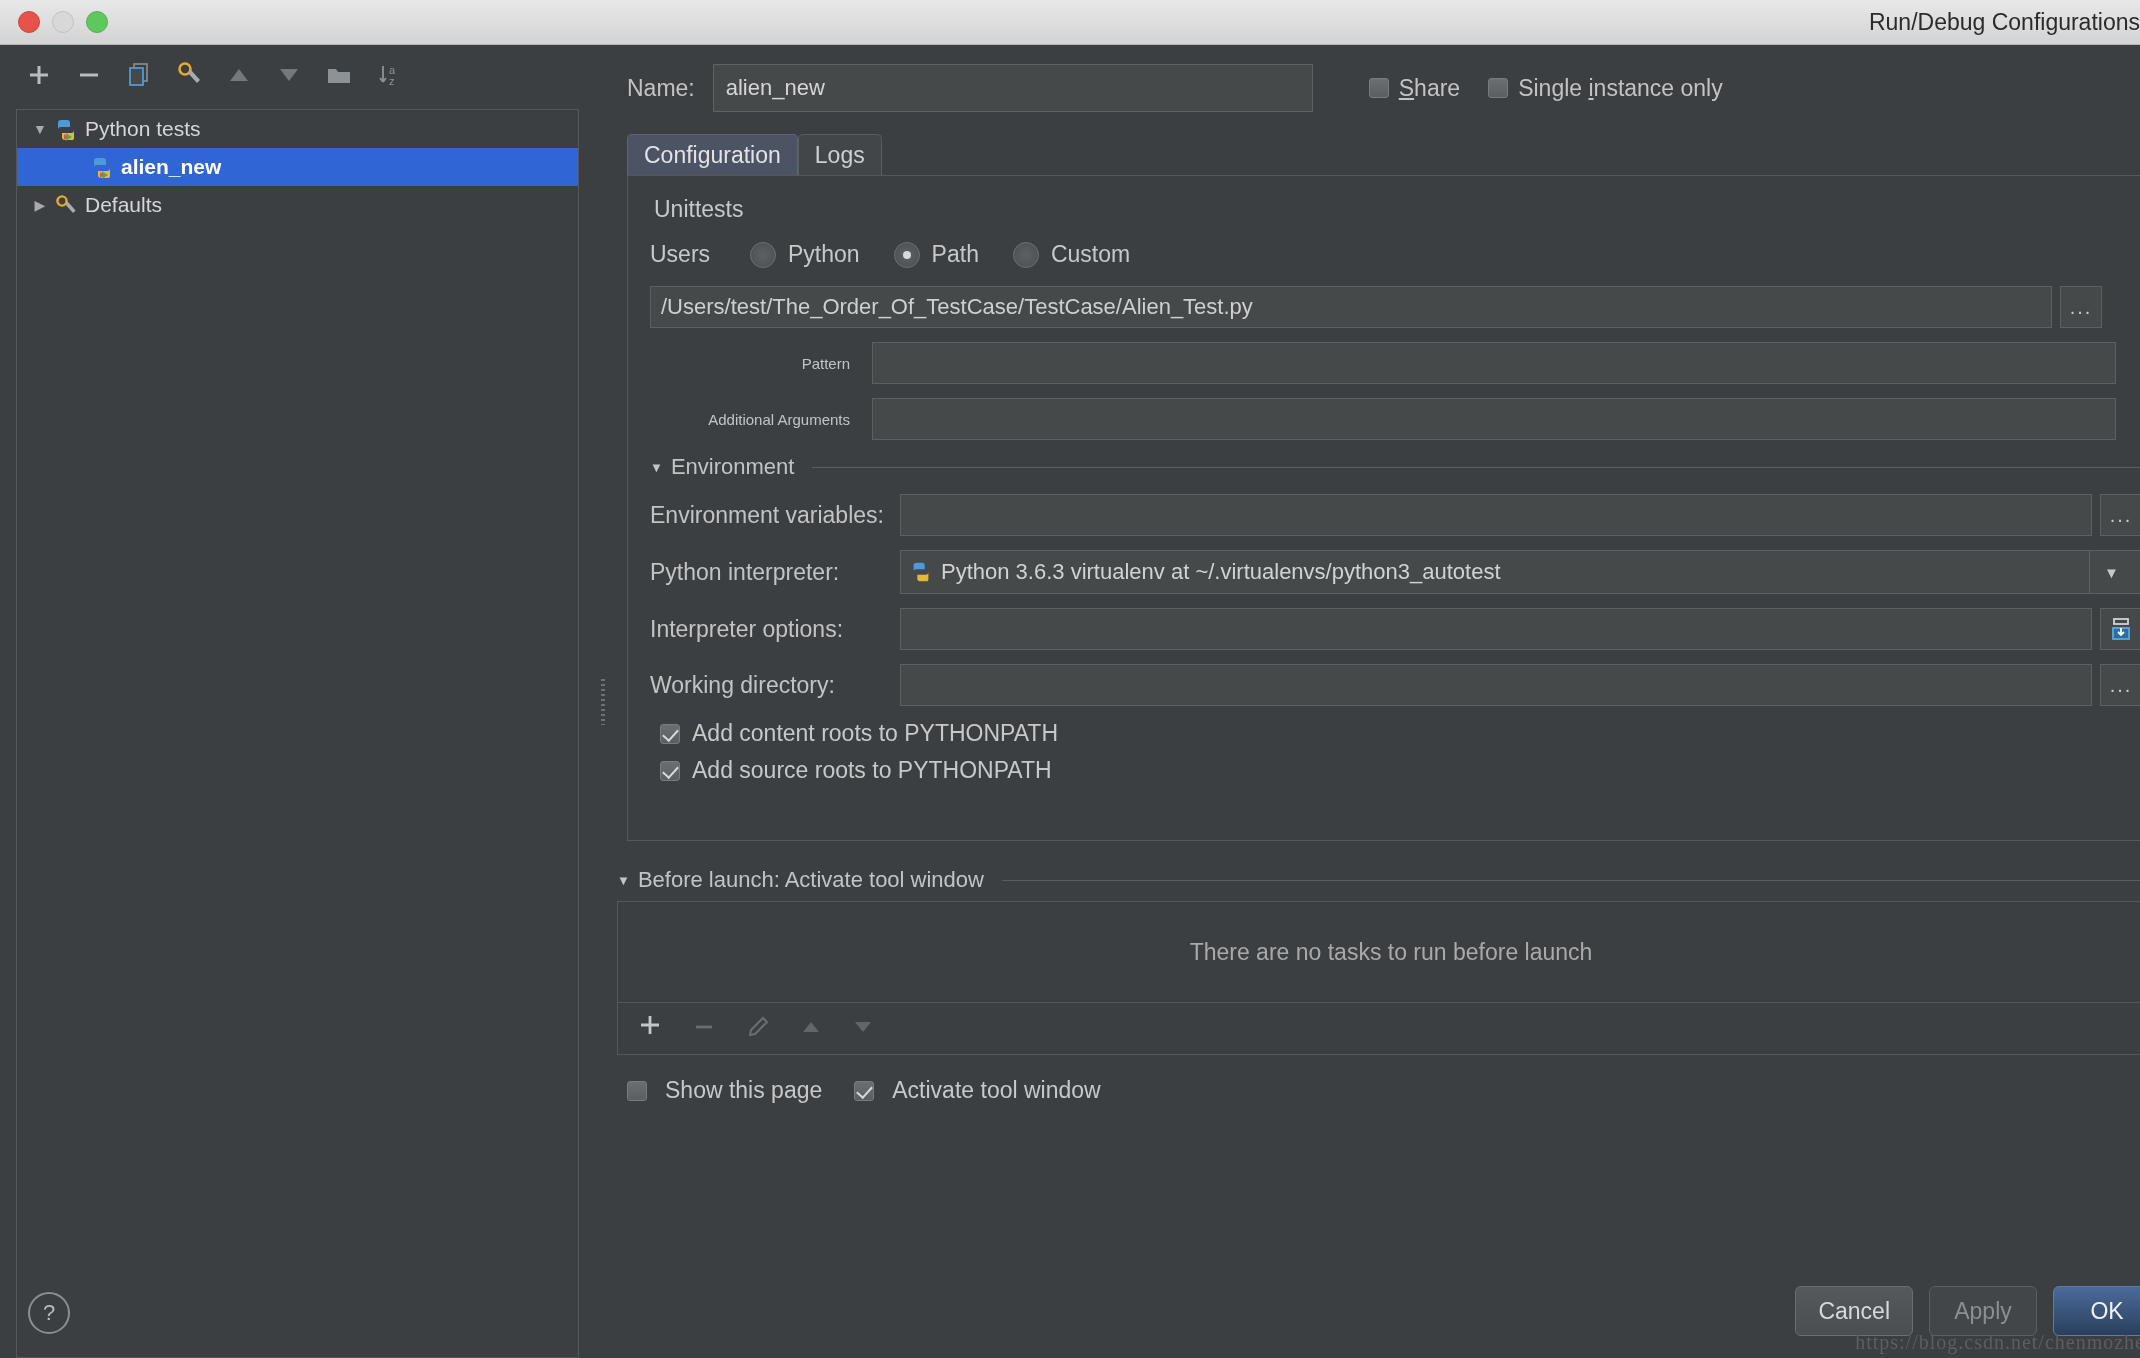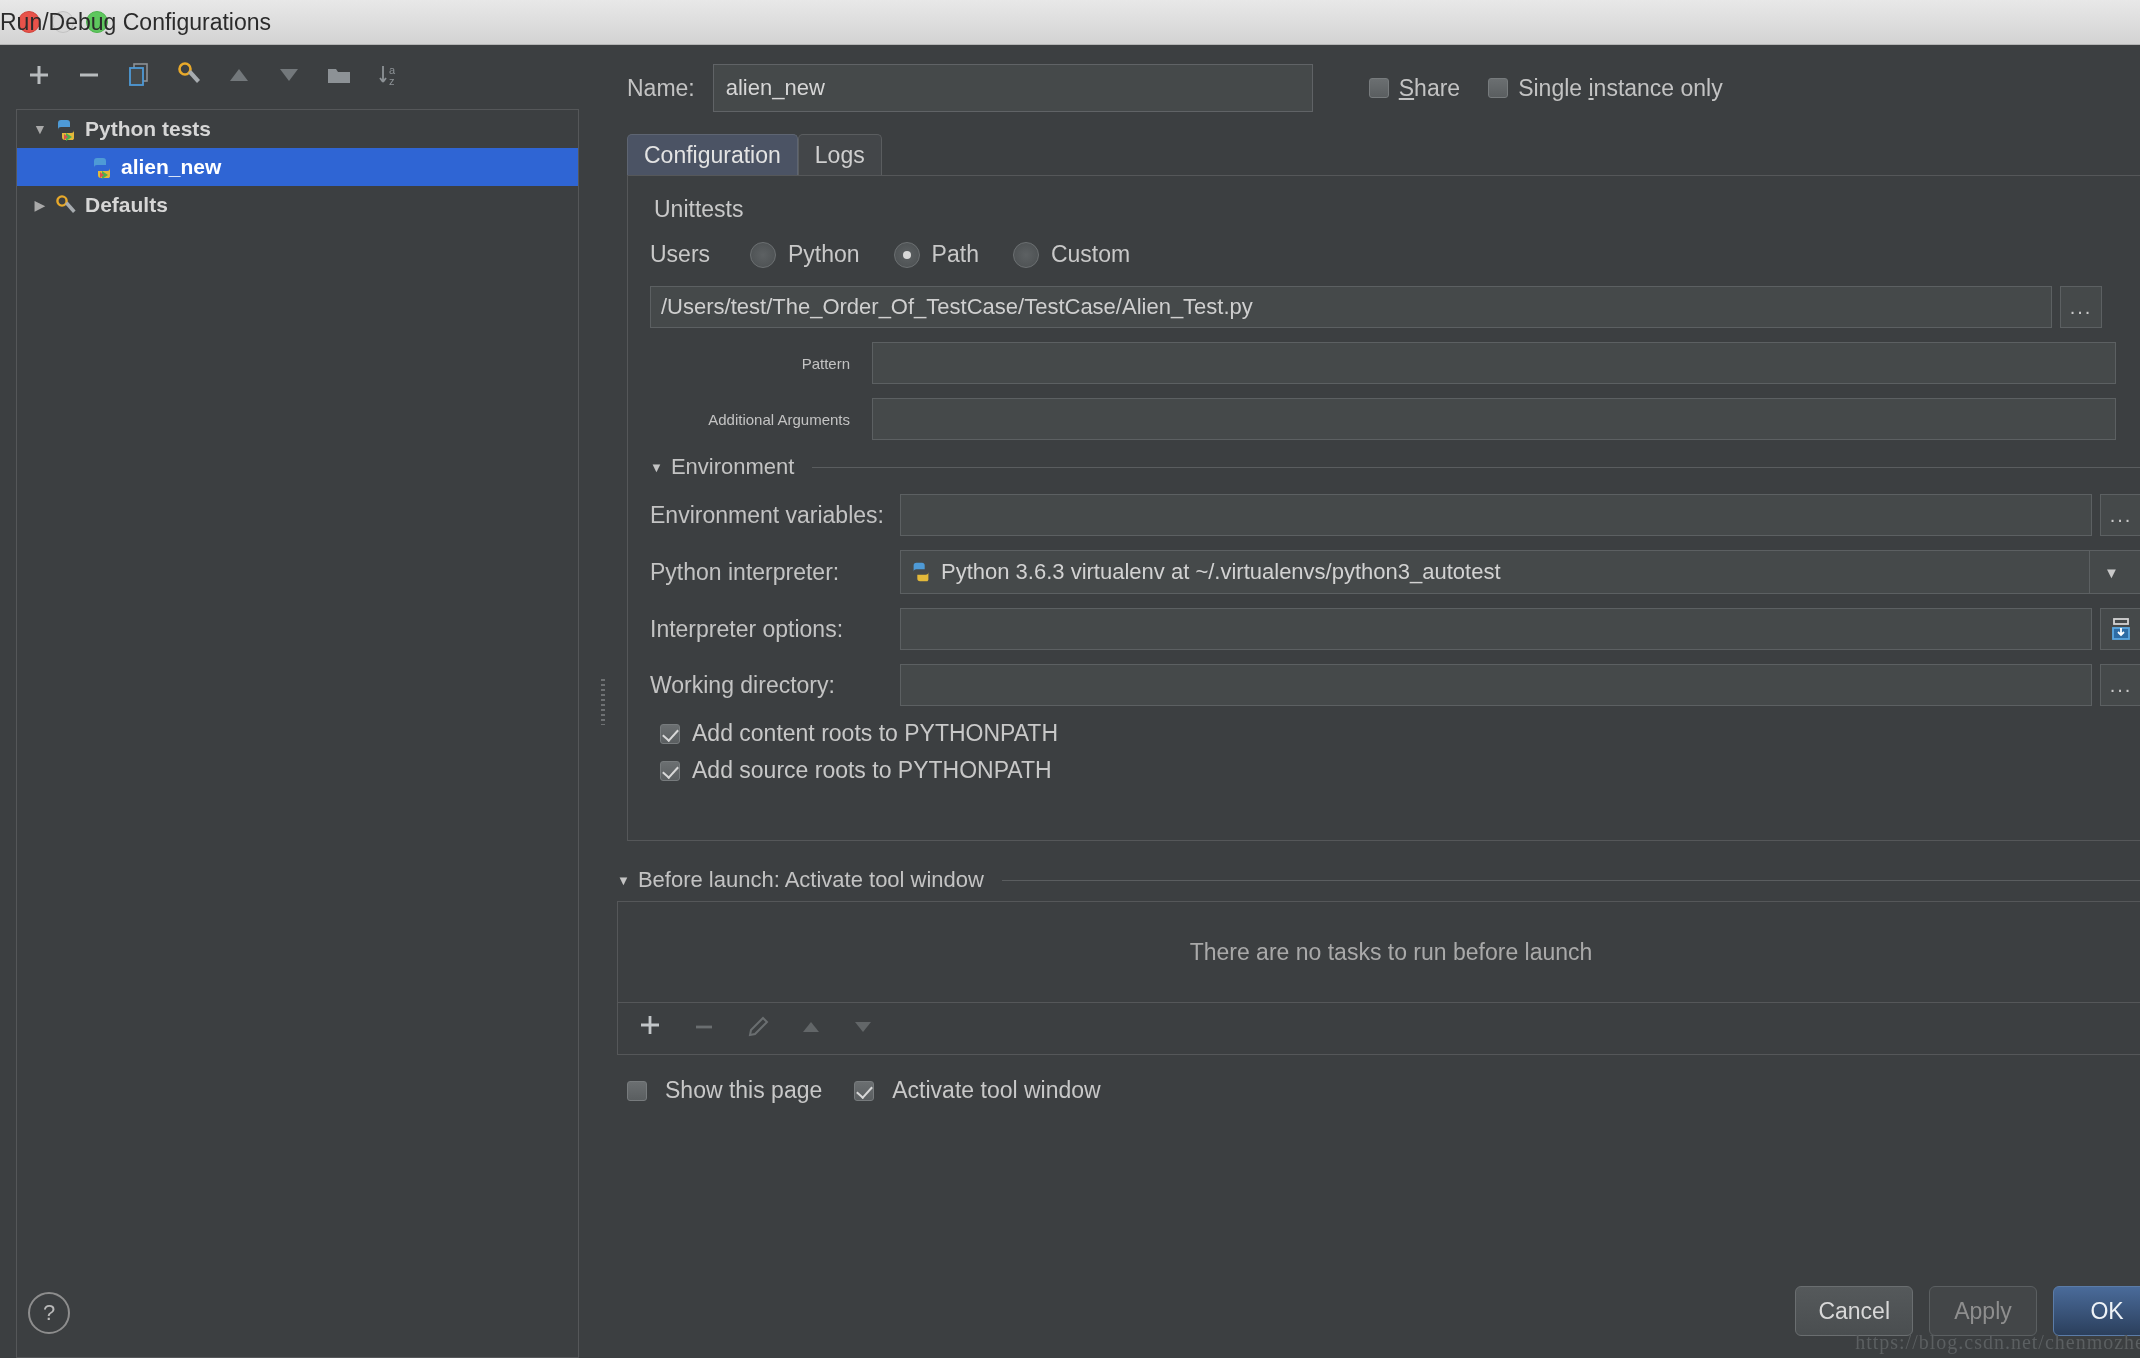--- a/index.html
+++ b/index.html
@@ -20,21 +20,21 @@
     border-bottom:1px solid #b4b4b4;
     display:flex; align-items:center;
     position:relative;
   }
   .traffic{ display:flex; gap:12px; margin-left:18px; }
   .dot{ width:22px; height:22px; border-radius:50%; }
   .dot.red{ background:#e8524a; border:1px solid #d0453d;}
   .dot.yellow{ background:#d8d8d8; border:1px solid #c2c2c2;}
   .dot.green{ background:#5ec75e; border:1px solid #4fb44f;}
   .window-title{
-    position:absolute; left:0; right:0; text-align:left;
+    position:absolute; left:0; right:0; text-align:right;
     font-size:23px; color:#2b2b2b; font-weight:400;
     pointer-events:none;
   }
 
   
   .content{ display:flex; height:1313px; width:100%; }
 
   
   .left{
     width:595px; flex:0 0 595px;
@@ -59,21 +59,21 @@
     position:relative;
     overflow:hidden;
   }
   .tree-row{
     height:38px; display:flex; align-items:center;
     padding-left:10px; font-size:21px; white-space:nowrap;
   }
   .tree-row.selected{ background:#2f65d4; color:#ffffff; }
   .tree-row .arrow{ width:26px; text-align:center; font-size:14px; color:#a9a9a9; }
   .tree-row .ico{ width:28px; height:24px; margin-right:4px; position:relative; flex:0 0 28px;}
-  .tree-row .lbl.bold{ font-weight:bold; color:#d6d6d6;}
+  .tree-row .lbl.bold{ font-weight:normal; color:#d6d6d6;}
   .tree-row .lbl.dim{ color:#8c8c8c; }
   .tree-row .lbl.sel{ font-weight:bold; }
   .indent-1{ padding-left:72px; }
   .help-btn{
     position:absolute; left:28px; bottom:24px;
     width:42px;height:42px;border-radius:50%;
     border:2px solid #8d8d8d; color:#b9b9b9;
     display:flex;align-items:center;justify-content:center;
     font-size:22px;
   }

